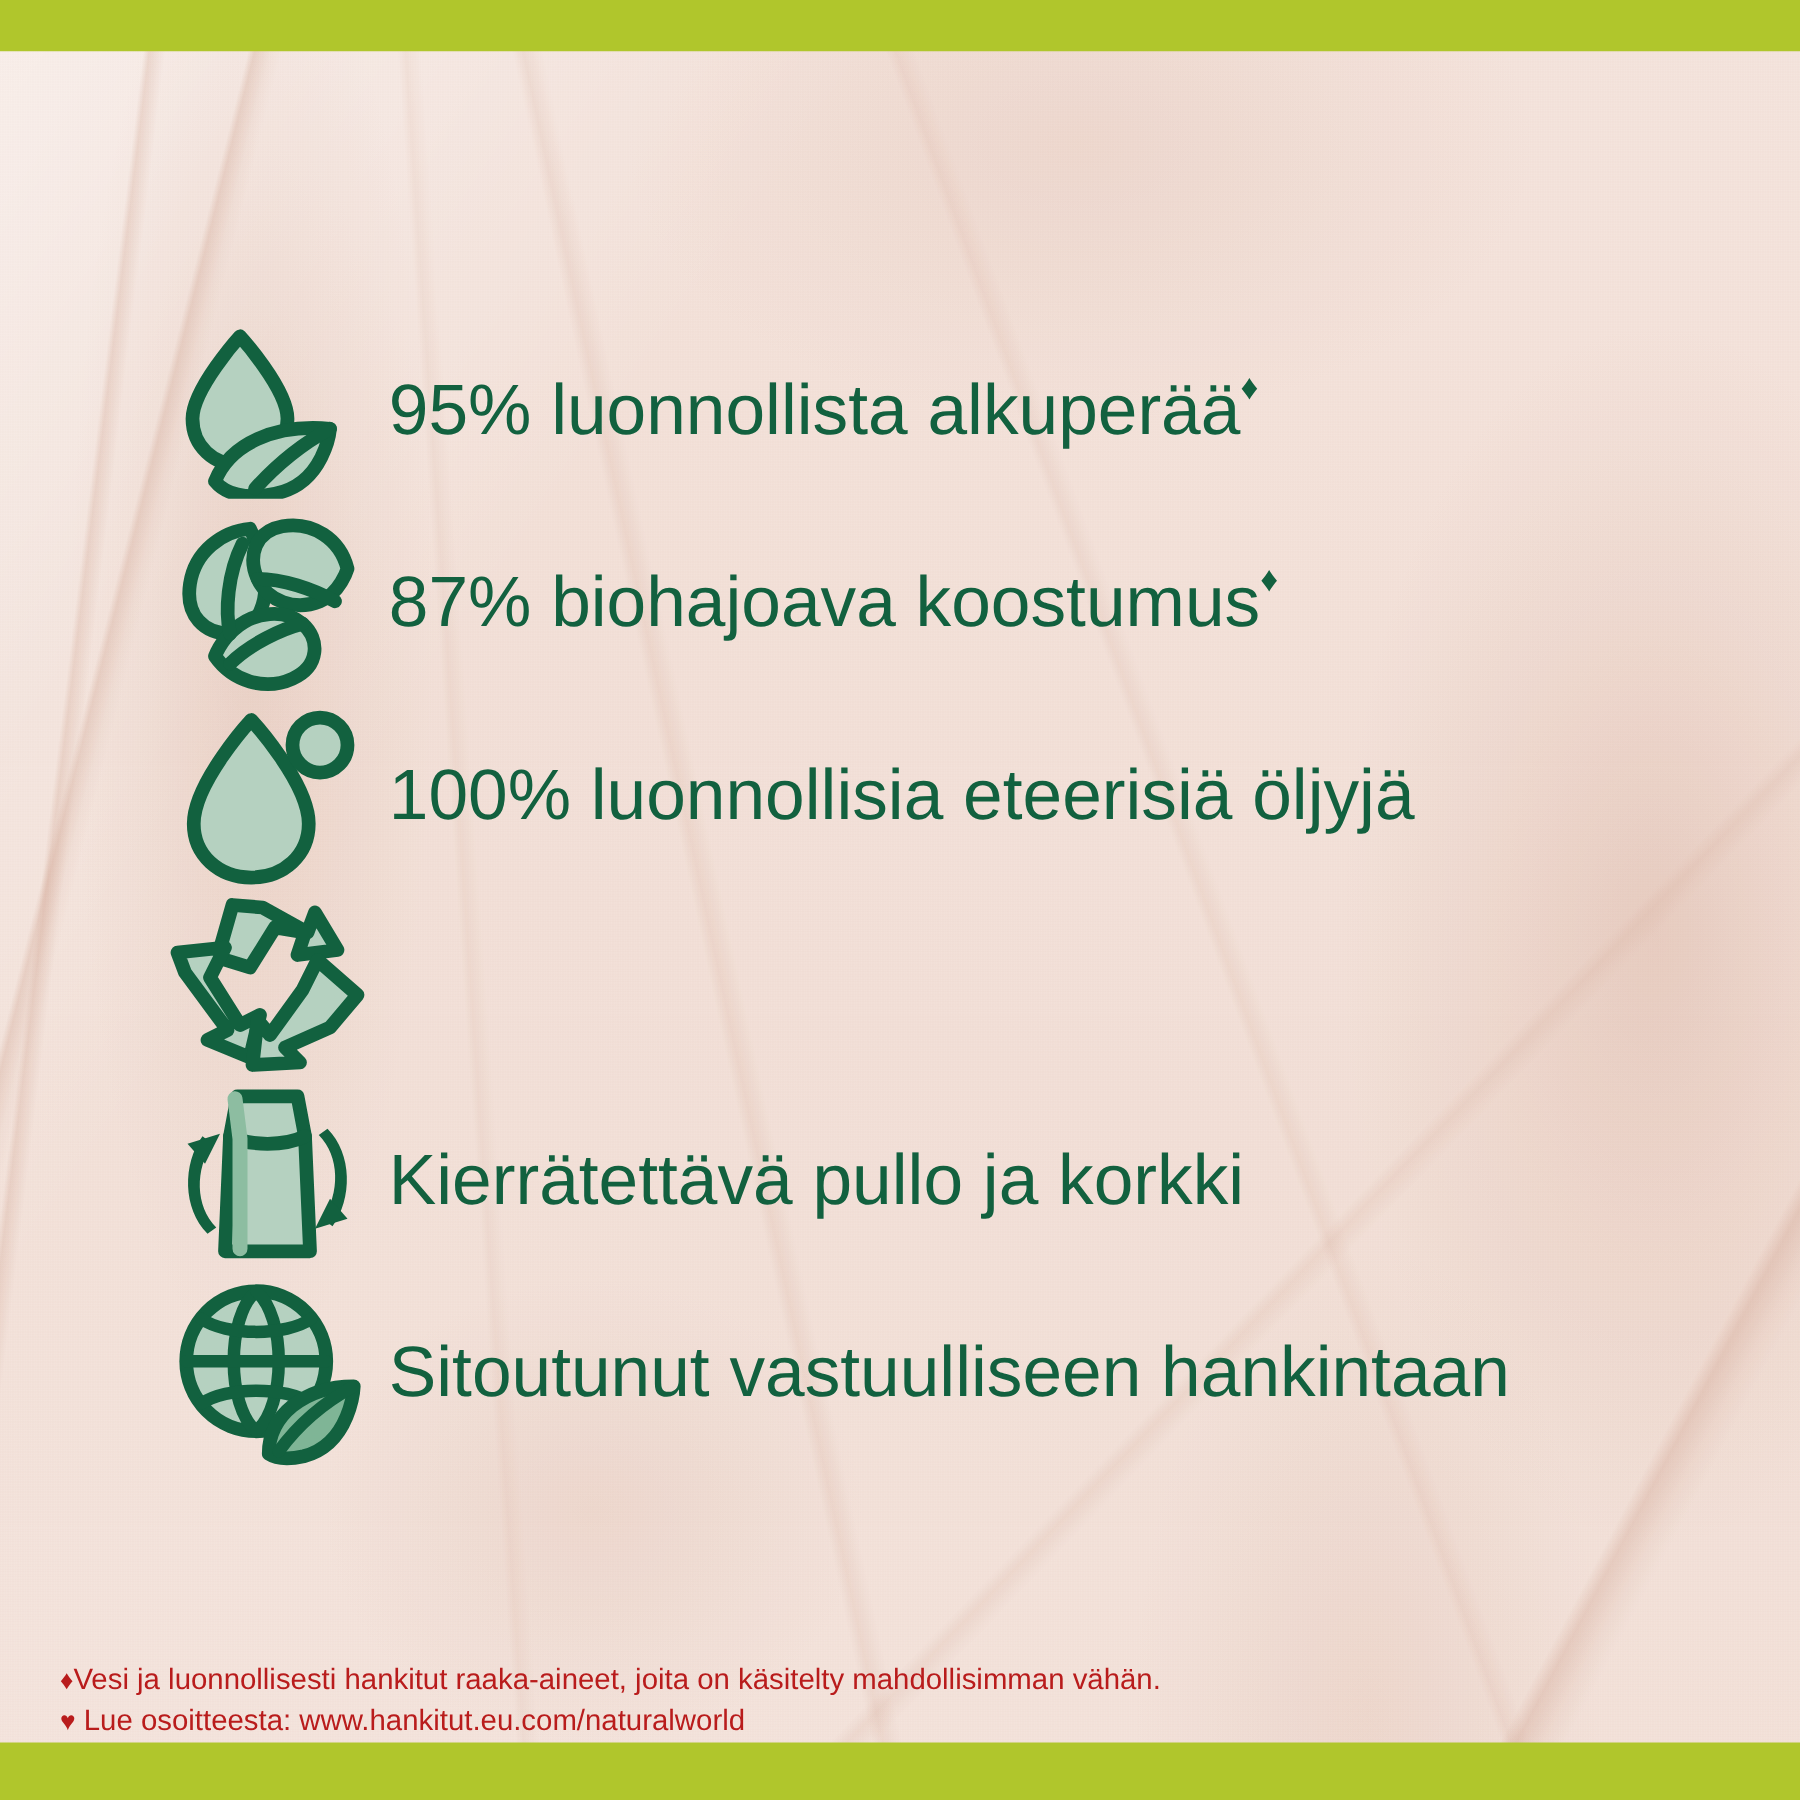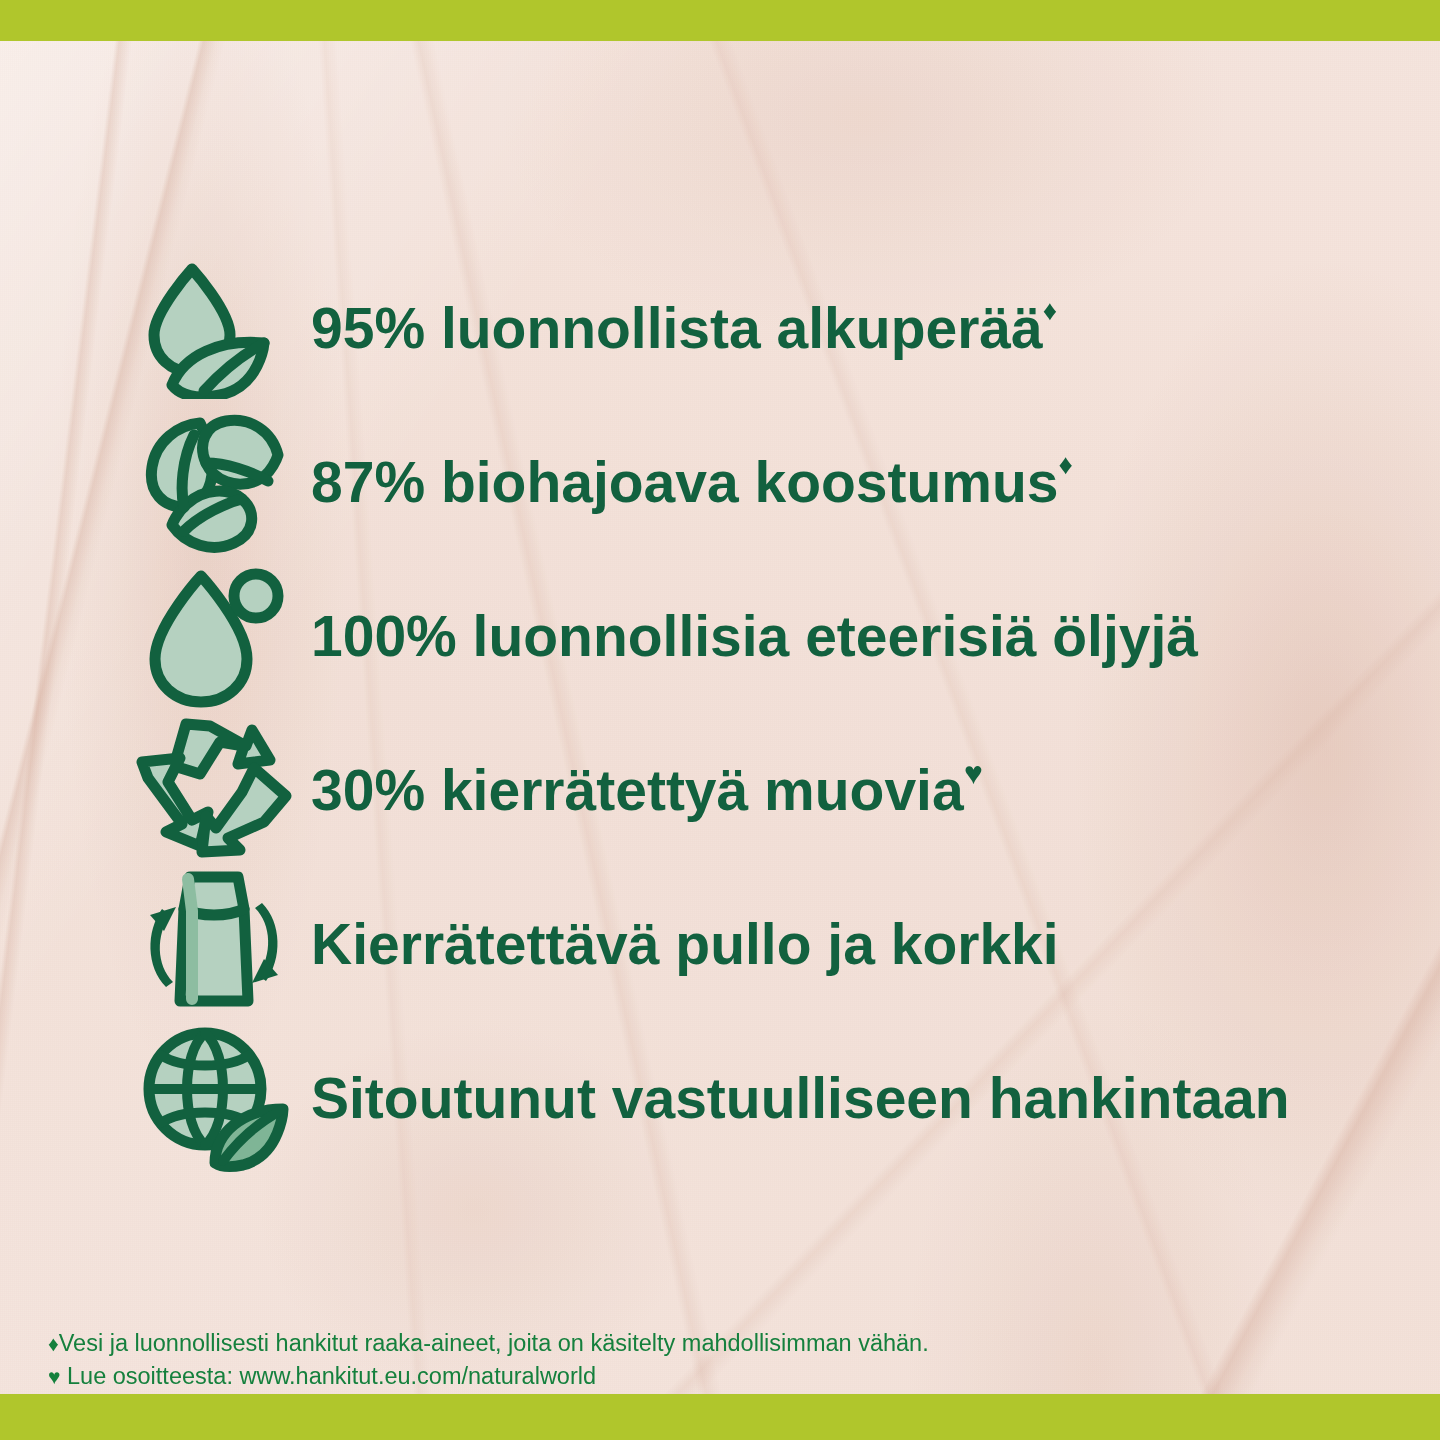--- a/index.html
+++ b/index.html
@@ -115,34 +115,33 @@
   .promise-icon svg {
     display: block;
   }
   .promise-text {
     flex: 1 1 auto;
     font-size: 57px;
     color: #12613f;
     line-height: 1.08;
     white-space: nowrap;
     padding-left: 10px;
-    font-weight: bold;
   }
   .sup-mark {
     font-size: 28px;
     vertical-align: 28px;
     line-height: 0;
   }
   .sup-mark.heart { font-size: 32px; vertical-align: 26px; }
 
   .footnotes {
     position: absolute;
     left: 48px;
     top: 1327px;
-    color: #15803d;
+    color: #b91c1c;
     font-size: 23.5px;
     line-height: 1.42;
   }
   .footnote-line { white-space: nowrap; }
   .fn-mark { font-size: 21px; }
 </style>
 </head>
 <body>
 
 <div id="poster">
@@ -205,21 +204,20 @@
       <div class="promise-row">
         <div class="promise-icon">
           <svg width="160" height="150" viewBox="0 0 160 150">
             <g fill="#b5d1c0" stroke="#12613f" stroke-width="11" stroke-linejoin="round" stroke-linecap="round">
               <path d="M52 8 L40 50 L66 58 L86 26 L110 30 L104 48 L136 44 L118 14 L112 30 L76 10 Z"></path>
               <path d="M8 46 L46 42 L34 66 L58 104 L74 96 L66 130 L32 116 L48 108 L14 62 Z"></path>
               <path d="M152 80 L120 52 L108 76 L82 112 L72 100 L68 136 L106 134 L94 122 L130 106 Z"></path>
             </g>
           </svg>
         </div>
-        <div class="promise-text"><span>30% kierrätettyä muovia</span><span class="sup-mark heart">♥</span></div>
       </div>
 
       <div class="promise-row">
         <div class="promise-icon">
           <svg width="164" height="152" viewBox="0 0 164 152">
             <path d="M58 8 L106 8 L112 40 L116 132 L48 132 L52 40 Z" fill="#b5d1c0" stroke="#12613f" stroke-width="11" stroke-linejoin="round"></path>
             <path d="M52 40 C68 48 96 48 112 40" fill="none" stroke="#12613f" stroke-width="11" stroke-linecap="round"></path>
             <path d="M56 10 L60 42 L60 130" fill="none" stroke="#8dbda1" stroke-width="12" stroke-linecap="round"></path>
             <g fill="#12613f">
               <path d="M34 118 C14 98 14 62 30 40 L38 46 C24 66 24 96 41 113 Z"></path>

